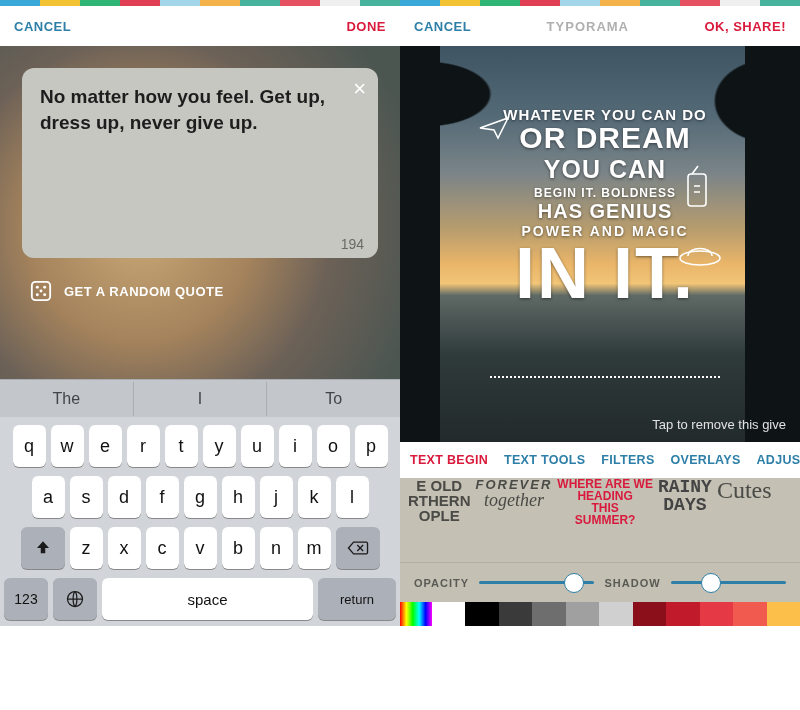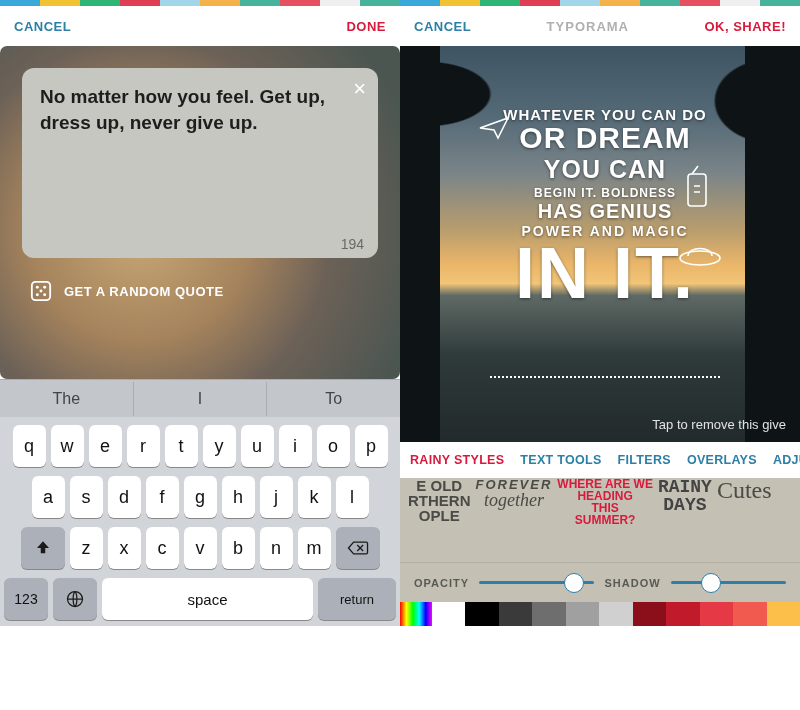--- a/index.html
+++ b/index.html
@@ -8,21 +8,21 @@
   .pane{width:400px;height:626px;display:flex;flex-direction:column;position:relative;}
   
   .stripe{height:6px;width:100%;display:flex;}
   .stripe span{flex:1;}
   
   .hdr{height:40px;display:flex;align-items:center;justify-content:space-between;padding:0 14px;background:#fff;}
   .hdr .left{color:#2d7fa7;font-weight:700;letter-spacing:.5px;font-size:13px;}
   .hdr .center{color:#b0b0b0;font-weight:700;letter-spacing:1px;font-size:13px;}
   .hdr .right{color:#d91a3d;font-weight:700;letter-spacing:.5px;font-size:13px;}
   
-  .bg-blur{flex:1;background:radial-gradient(circle at 35% 55%, #c9a877 0%, #a5835c 35%, #6c6157 60%, #4c5651 90%);position:relative;border-radius:7px;}
+  .bg-blur{flex:1;background:radial-gradient(circle at 35% 55%, #c9a877 0%, #a5835c 35%, #6c6157 60%, #4c5651 90%);position:relative;}
   .text-card{position:absolute;top:22px;left:22px;right:22px;height:190px;background:#c7c7c2;border-radius:12px;padding:16px 18px 8px 18px;}
   .text-card .quote{font-size:19px;font-weight:600;color:#1d1d1d;line-height:1.35;}
   .text-card .close{position:absolute;top:8px;right:12px;color:#fff;font-size:22px;font-weight:300;}
   .text-card .count{position:absolute;bottom:6px;right:14px;color:#6a6a66;font-size:14px;}
   .random-row{position:absolute;top:234px;left:30px;display:flex;align-items:center;gap:12px;color:#fff;font-weight:800;letter-spacing:.5px;font-size:13px;}
   .dice{width:22px;height:22px;}
   .dice svg{width:22px;height:22px;}
   
   .suggest{height:38px;background:#c3c7cc;display:flex;align-items:center;color:#414449;font-size:16px;border-top:1px solid #a9adb2;}
   .suggest .cell{flex:1;text-align:center;border-right:1px solid #a9adb2;padding:8px 0;}
@@ -231,21 +231,21 @@
           <path d="M12 10l6-8M14 22h6M14 28h6" stroke="#fff" stroke-width="1.6"></path>
         </svg>
       <svg style="position:absolute;top:188px;left:278px" width="44" height="34">
           <ellipse cx="22" cy="24" rx="20" ry="7" fill="none" stroke="#fff" stroke-width="1.6"></ellipse>
           <path d="M10 22c0-10 24-10 24 0" fill="none" stroke="#fff" stroke-width="1.6"></path>
         </svg>
       <div class="dotline"></div>
       <div class="tap-remove">Tap to remove this give</div>
     </div>
     <div class="tabs">
-      <span class="t active">RAINY STYLES</span>
+      <span class="t active">TEXT BEGIN</span>
       <span class="t">TEXT TOOLS</span>
       <span class="t">FILTERS</span>
       <span class="t">OVERLAYS</span>
       <span class="t">ADJUSTMENTS</span>
 
     </div>
     <div class="styles">
       <div class="sitem old" style="white-space:pre">E OLD
 RTHERN
 OPLE</div>

